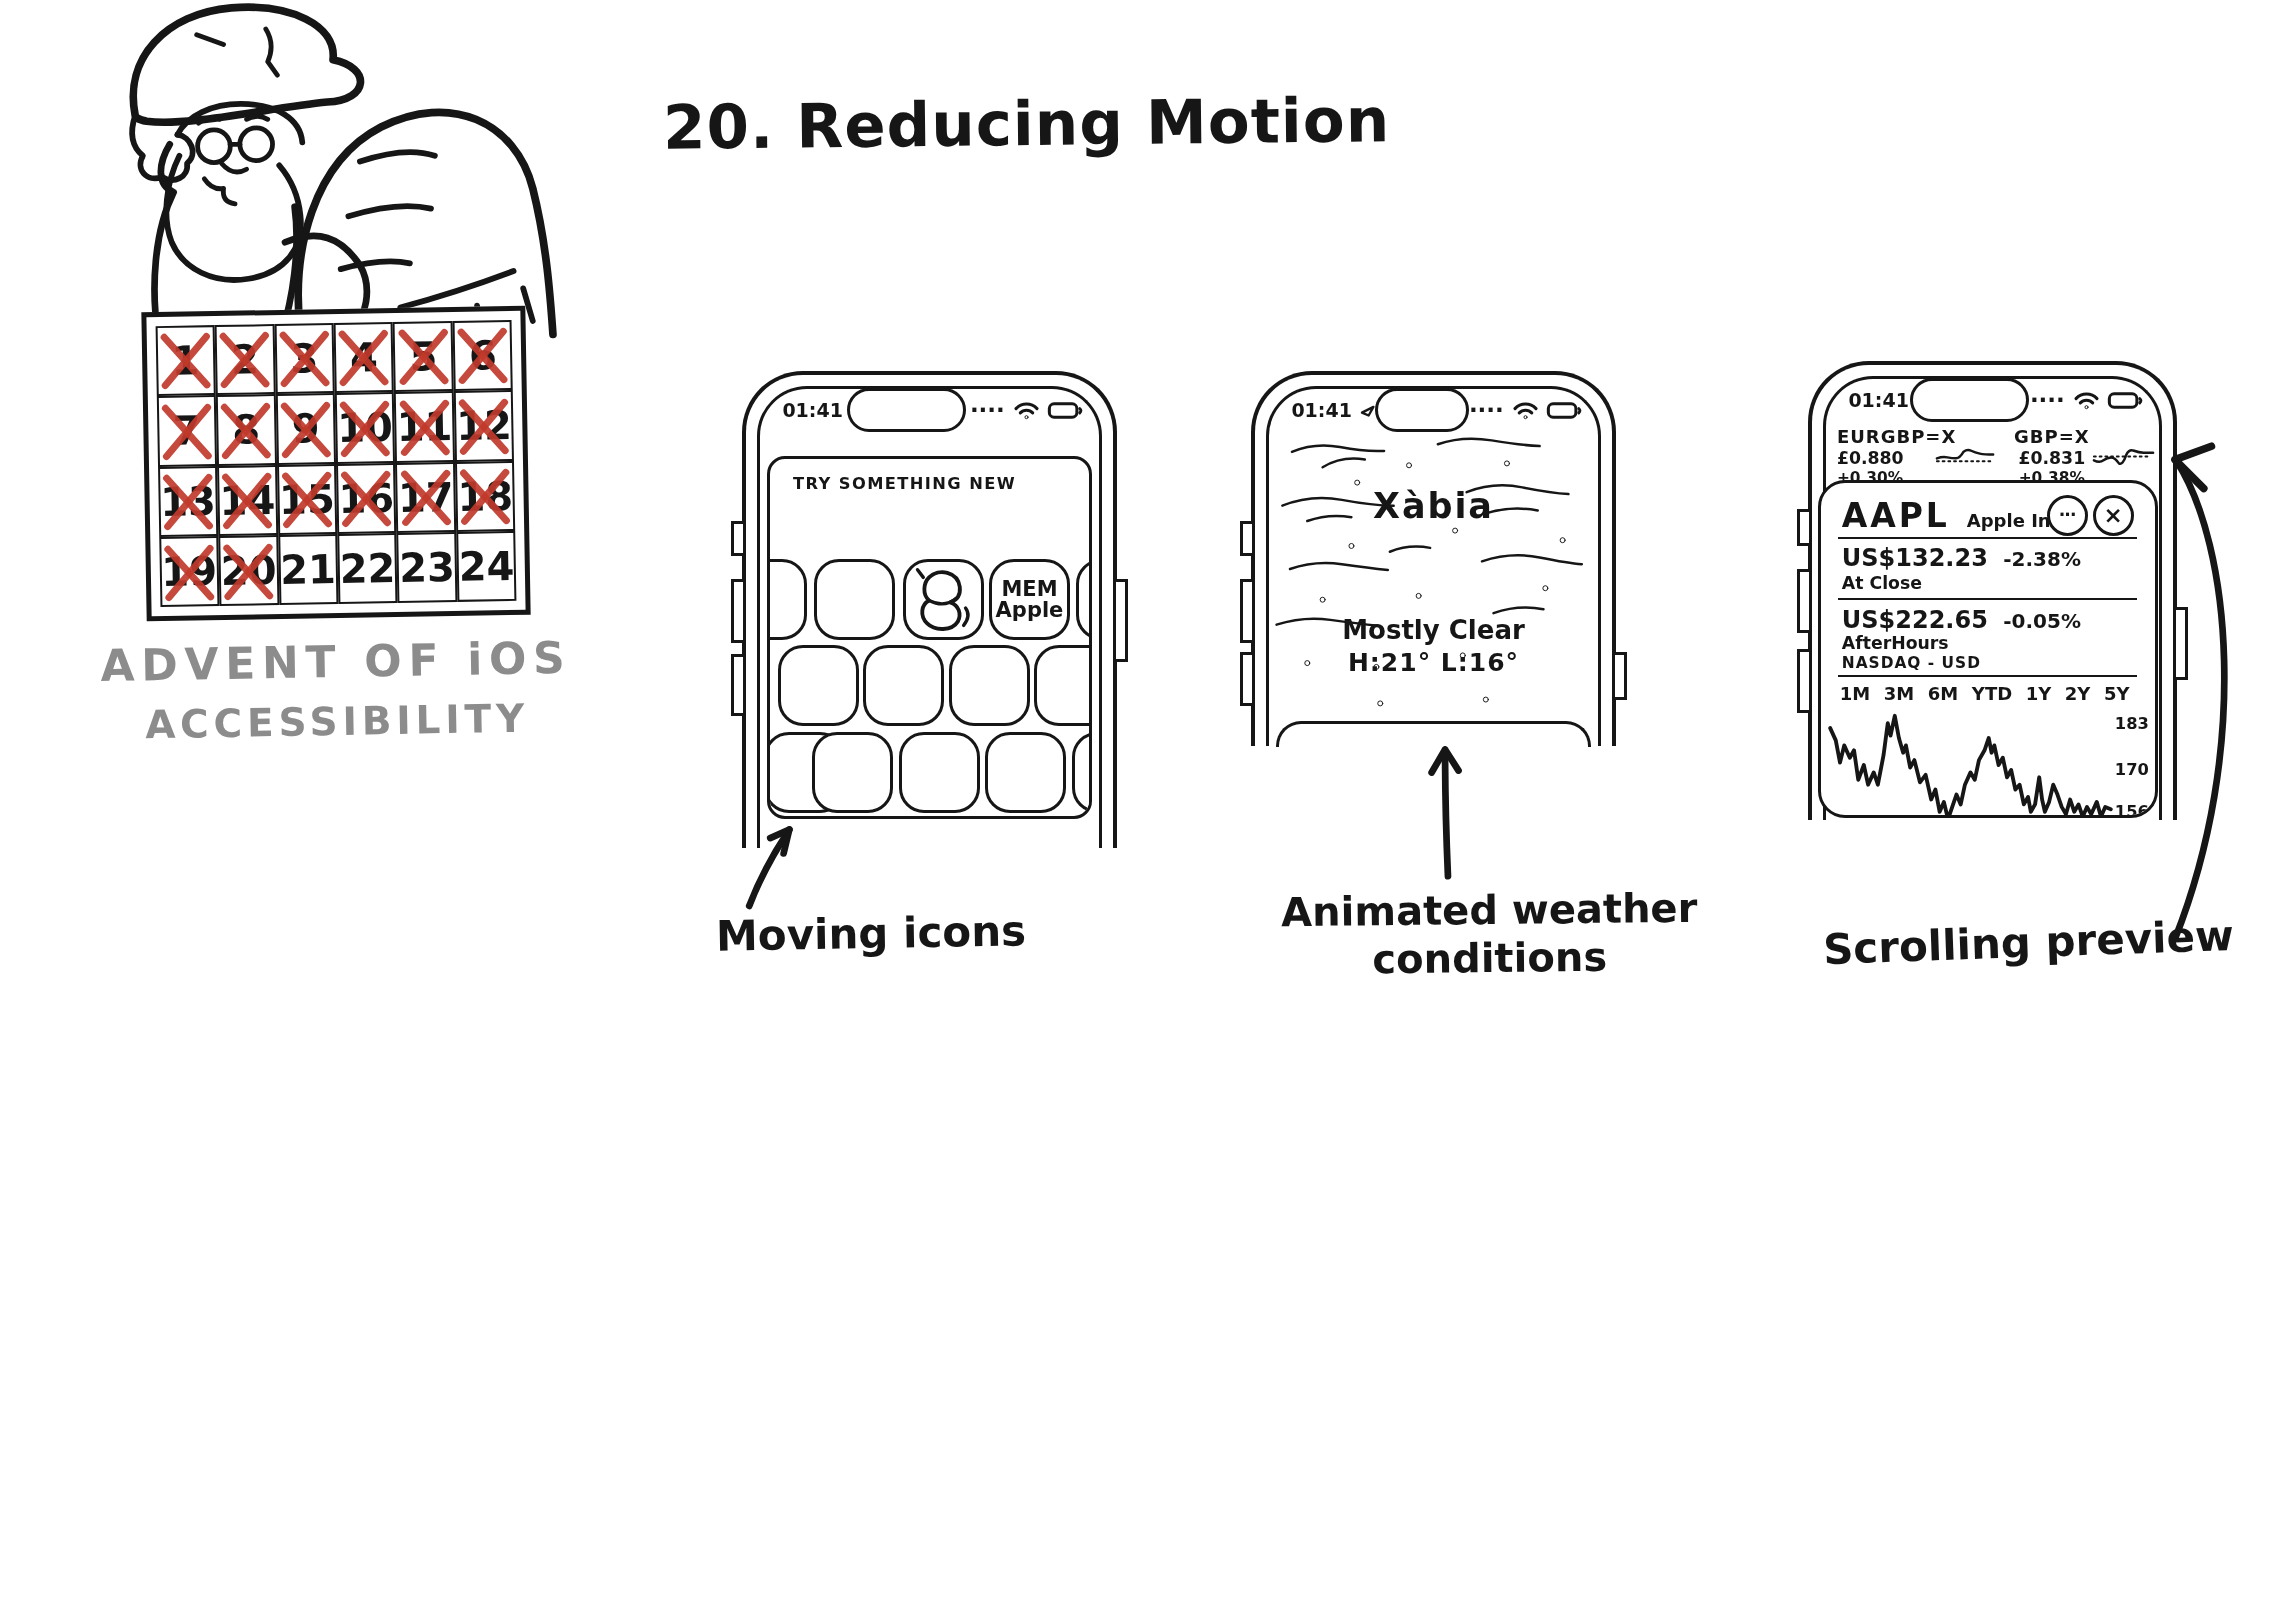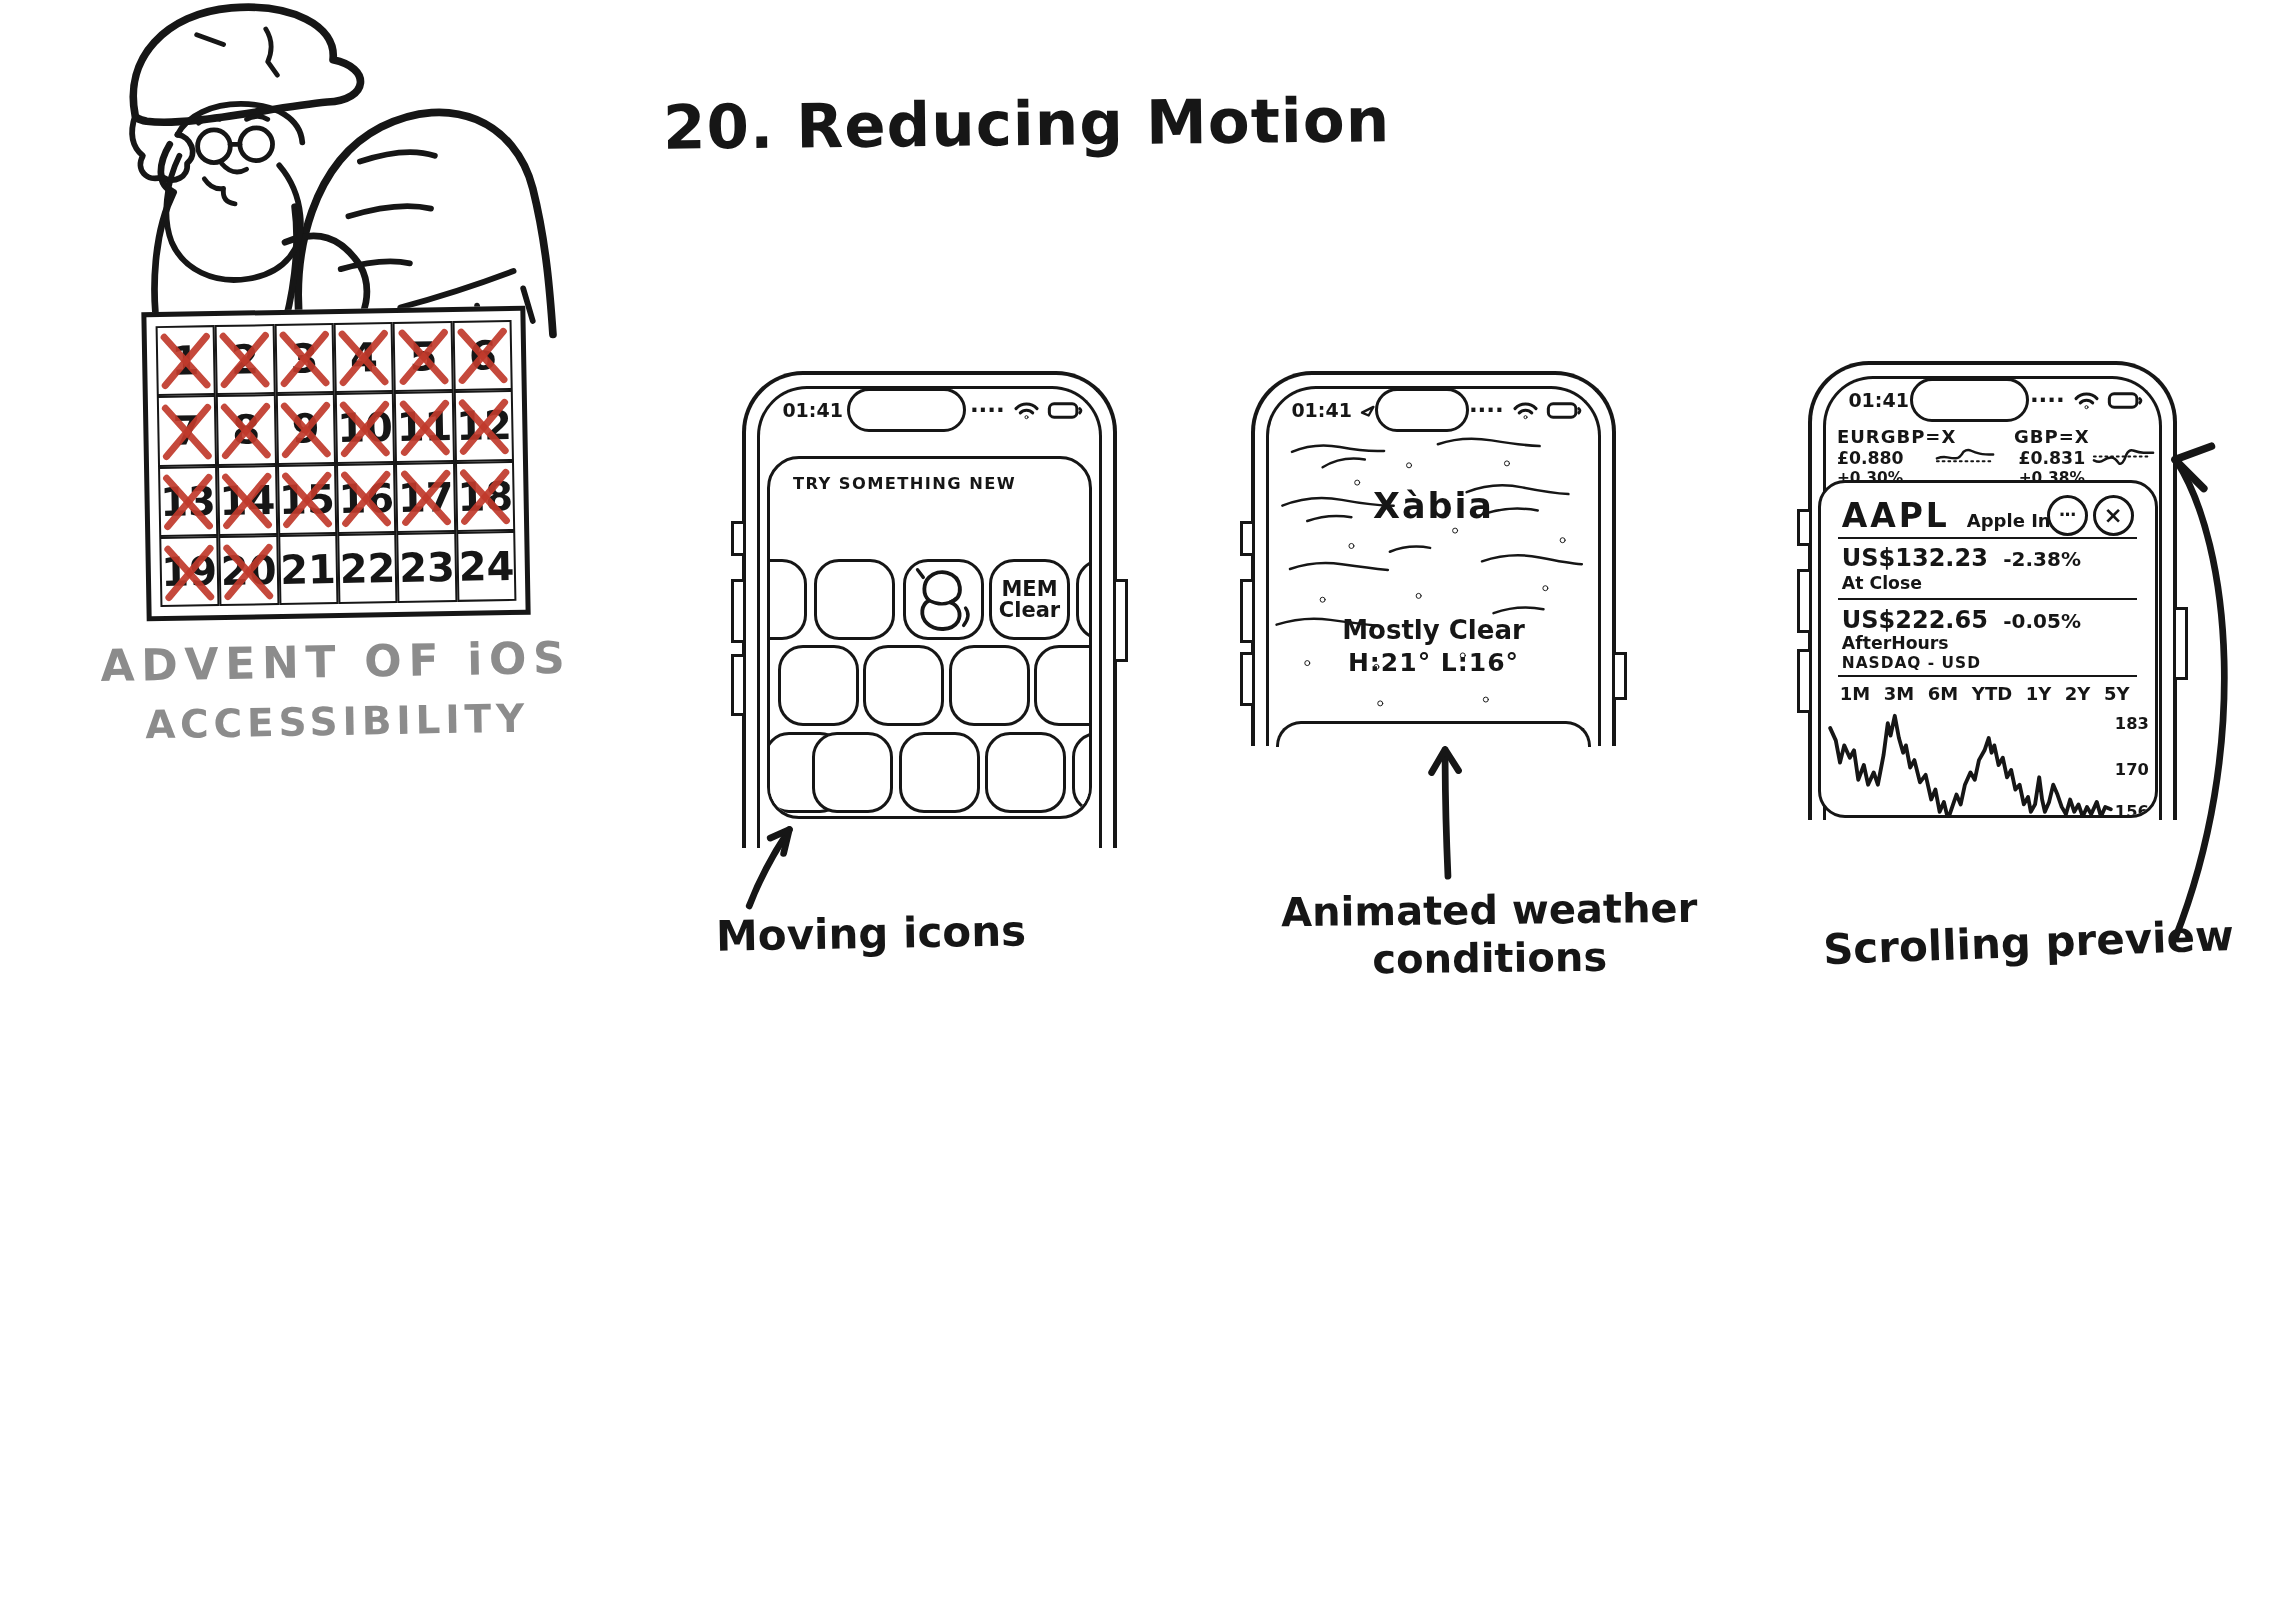--- a/index.html
+++ b/index.html
@@ -42,21 +42,21 @@
   .sb-time{font-weight:bold;font-size:19px;padding-left:13.4px;display:flex;align-items:center;gap:7.7px;}
   .island{width:113px;height:38px;border:3.8px solid var(--ink);border-radius:23px;background:#fff;}
   .sb-icons{display:flex;align-items:center;gap:7.7px;padding-right:5.8px;}
   .sb-dots{font-weight:bold;font-size:23px;letter-spacing:0;line-height:9.6px;}
   .side-btn{position:absolute;width:9.6px;background:#fff;border:3.8px solid var(--ink);}
   .side-btn.left{left:-15.4px;}
   .side-btn.right{right:-15.4px;}
 
   
   .screen-card{position:absolute;left:21px;right:21px;top:81px;height:357px;border:3.8px solid var(--ink);
-               border-radius:32px;overflow:hidden;background:#fff;}
+               border-radius:18px;overflow:hidden;background:#fff;}
   .as-label{position:absolute;left:23px;top:15.4px;font-size:16.3px;font-weight:bold;letter-spacing:1.4px;}
   .as-headline{position:absolute;left:23px;top:38px;font-size:29px;font-weight:bold;line-height:34px;}
   .app-icon{position:absolute;width:81px;height:81px;border:3.8px solid var(--ink);border-radius:25px;background:#fff;box-sizing:border-box;}
   .memrise{display:flex;flex-direction:column;align-items:center;justify-content:center;
            font-weight:bold;font-size:21px;line-height:21px;letter-spacing:0;}
 
   
   .wx-city{position:absolute;left:0;right:0;top:111px;text-align:center;font-size:35px;font-weight:bold;letter-spacing:1.9px;}
   .wx-temp{position:absolute;left:0;right:0;top:146px;text-align:center;font-size:96px;font-weight:normal;}
   .wx-cond{position:absolute;left:0;right:0;top:240px;text-align:center;font-size:26px;font-weight:bold;}
@@ -247,21 +247,21 @@
       <div class="app-icon" style="left:133px;top:100px;">
         <svg class="sketch" width="73" height="73" viewBox="0 0 76 76">
           <path d="M24 16 C 34 6, 54 10, 56 26 C 57 35, 52 40, 46 42 C 55 45, 58 54, 54 62 C 48 72, 30 72, 22 64 C 14 56, 16 44, 24 40 C 17 34, 18 22, 24 16 Z" stroke-width="4"></path>
           <path d="M24 40 q16 8 28 -2" stroke-width="3.5"></path>
           <path d="M12 8 l6 8" stroke-width="3.5"></path>
           <path d="M62 48 q6 8 -2 18" stroke-width="3.5"></path>
         </svg>
       </div>
       <div class="app-icon memrise" style="left:219px;top:100px;">
         <span>MEM</span>
-        <span>Clear</span>
+        <span>Apple</span>
       </div>
       <div class="app-icon" style="left:306px;top:100px;"></div>
 
       <div class="app-icon" style="left:7.7px;top:186px;"></div>
       <div class="app-icon" style="left:93px;top:186px;"></div>
       <div class="app-icon" style="left:179px;top:186px;"></div>
       <div class="app-icon" style="left:264px;top:186px;"></div>
 
       <div class="app-icon" style="left:-5.8px;top:273px;"></div>
       <div class="app-icon" style="left:42px;top:273px;"></div>

